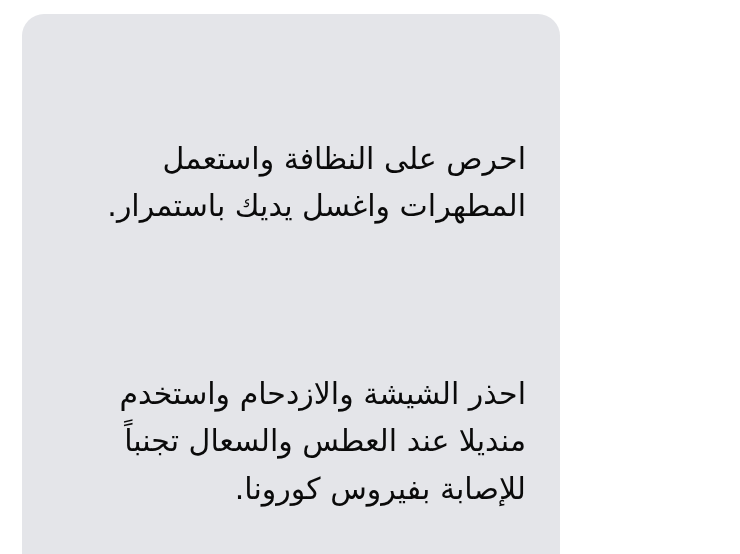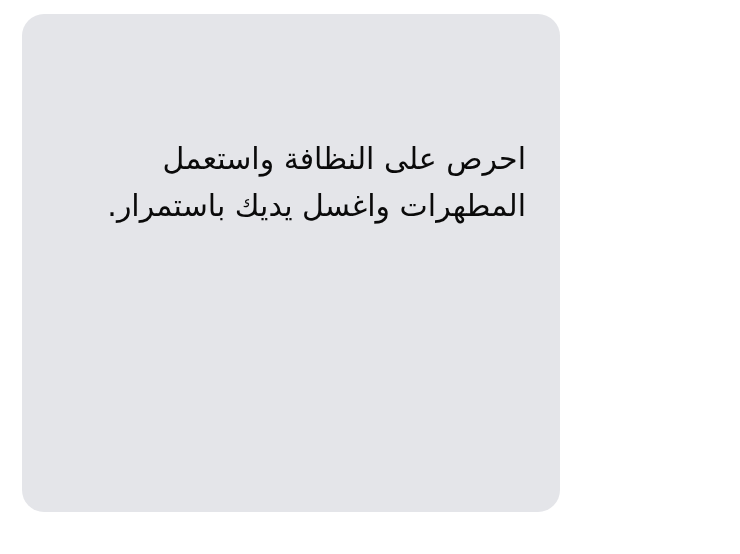--- a/index.html
+++ b/index.html
@@ -53,18 +53,19 @@
   }
 </style>
 </head>
 <body>
 
 <div class="screen">
   <div class="bubble-wrap">
     <div class="bubble">
       <div class="msg-text">
         <p class="para">احرص على النظافة واستعمل المطهرات واغسل يديك باستمرار.</p>
+        <p class="para">احذر الشيشة والازدحام واستخدم منديلا عند العطس والسعال تجنباً للإصابة بفيروس كورونا.</p>
         
       </div>
 
     </div>
   </div>
 </div>
 
 </body></html>

